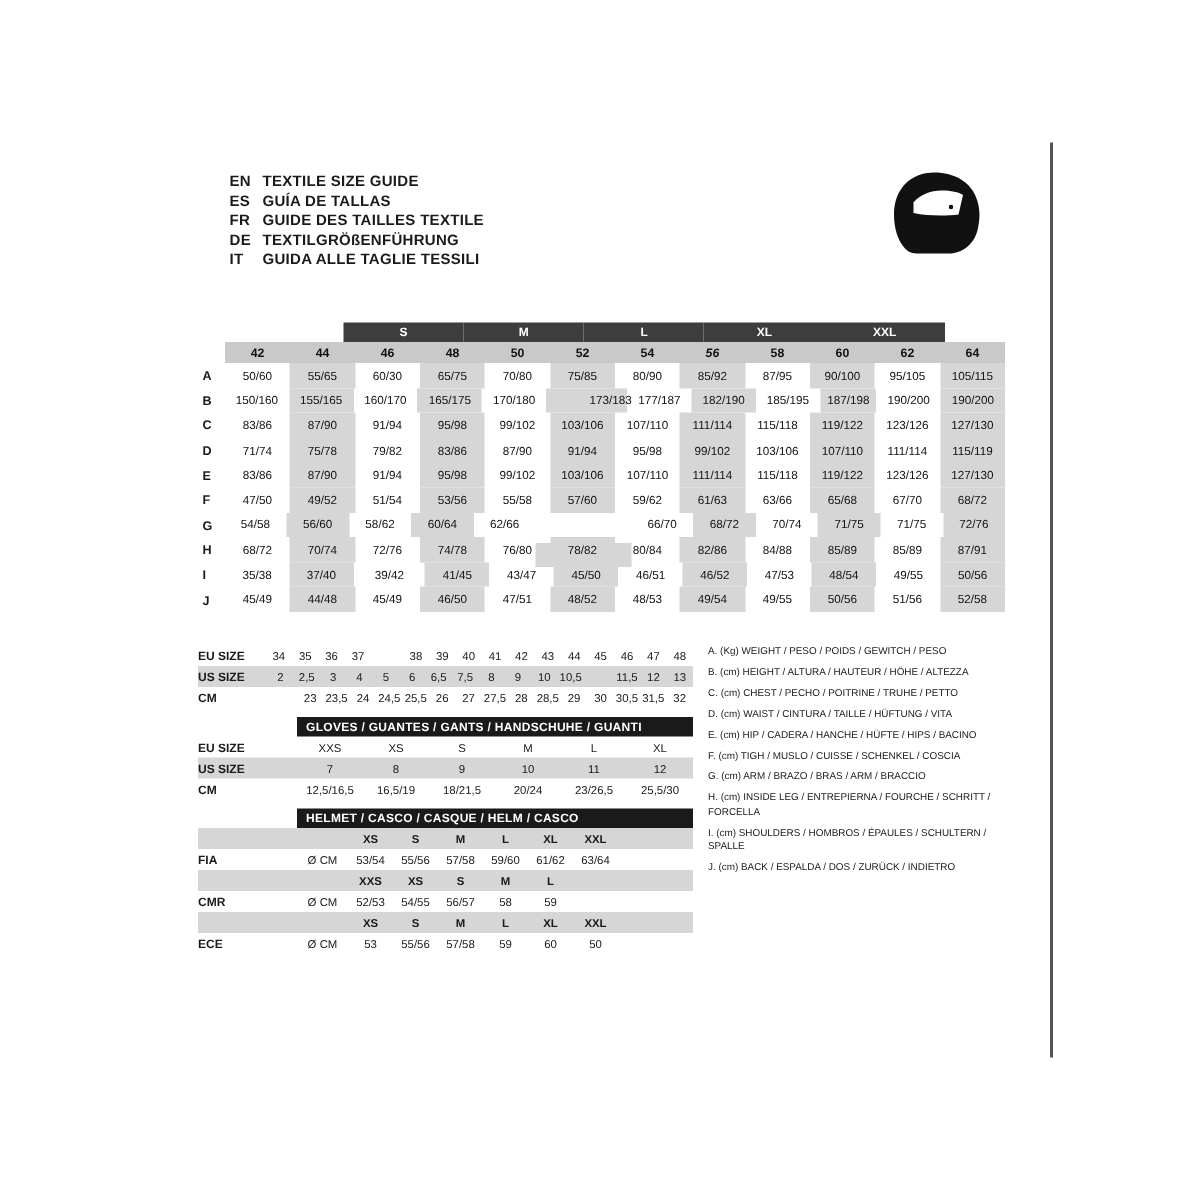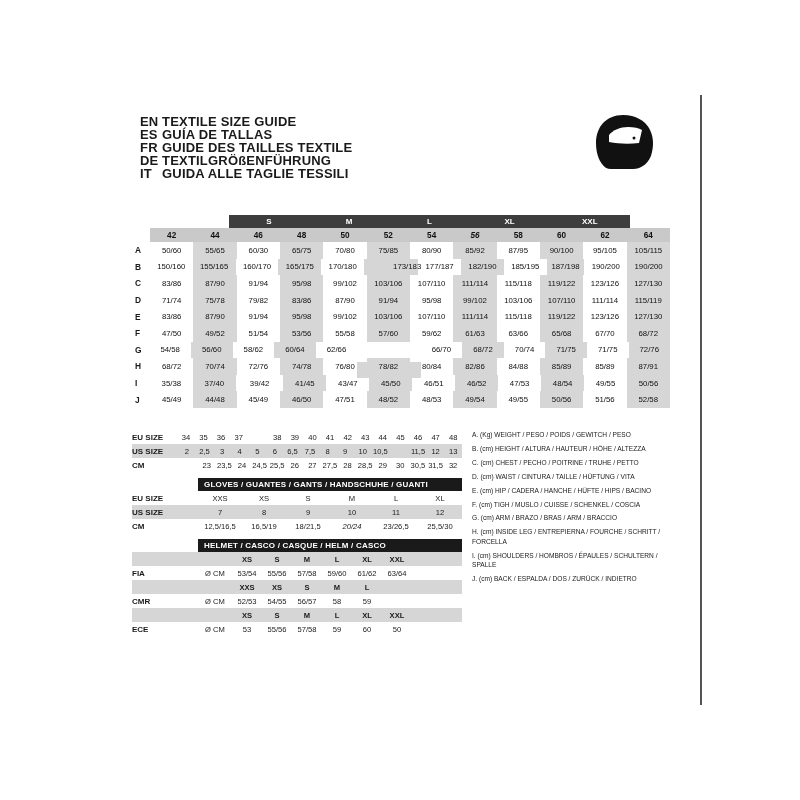--- a/index.html
+++ b/index.html
@@ -11,21 +11,21 @@
     overflow:hidden;
   }
   .page{
     position:absolute;
     left:100px;top:95px;
     width:600px;height:610px;
     background:#ffffff;
     border-right:2px solid #555;
   }
   
-  .langblock{position:absolute;left:40px;top:20px;font-size:13px;letter-spacing:.2px;}
+  .langblock{position:absolute;left:53px;top:20px;font-size:10px;letter-spacing:.2px;}
   .langrow{display:flex;height:13px;align-items:center;}
   .langcode{width:22px;font-weight:bold;}
   .langtext{font-weight:bold;}
   .helmet{position:absolute;right:46px;top:18px;width:62px;height:64px;}
   
   .sizetable{position:absolute;left:32px;top:120px;width:538px;}
   .hdrband{display:flex;height:13px;}
   .hdrcell{font-size:8px;font-weight:bold;color:#fff;display:flex;align-items:center;justify-content:center;}
   .numband{display:flex;height:14px;background:#c9c9c9;}
   .numcell{font-size:8.2px;font-weight:bold;display:flex;align-items:center;justify-content:center;color:#111;}
@@ -353,21 +353,21 @@
             <div class="lcell" style="width: 44px;">11</div>
             <div class="lcell" style="width: 44px;">12</div>
           </div>
         </div>
         <div class="lrow">
           <div class="lbl">CM</div>
           <div class="cells">
             <div class="lcell" style="width: 44px;">12,5/16,5</div>
             <div class="lcell" style="width: 44px;">16,5/19</div>
             <div class="lcell" style="width: 44px;">18/21,5</div>
-            <div class="lcell" style="width: 44px; font-style: italic;">20/24</div>
+            <div class="lcell" style="width: 44px;">20/24</div>
             <div class="lcell" style="width: 44px;">23/26,5</div>
             <div class="lcell" style="width: 44px;">25,5/30</div>
           </div>
         </div>
       </div>
 
     <div style="height:6px"></div>
     <div class="tblhdr offset">HELMET / CASCO / CASQUE / HELM / CASCO</div>
     <div id="helmet-rows">
         <div class="lrow band">

